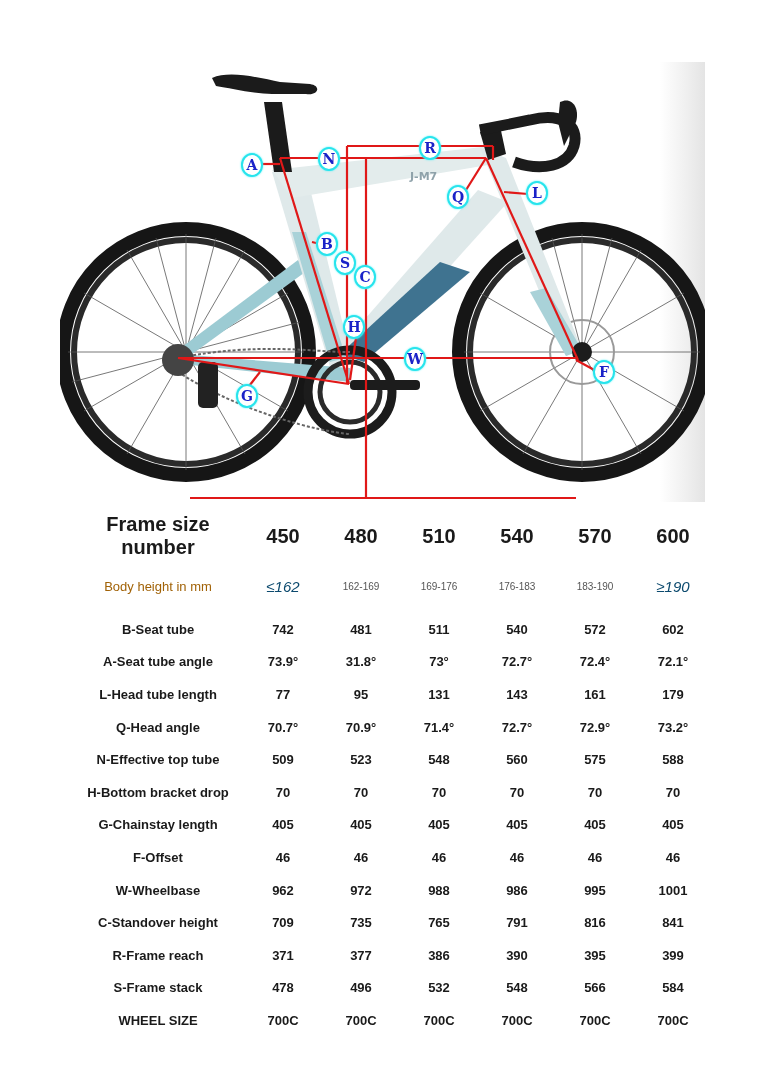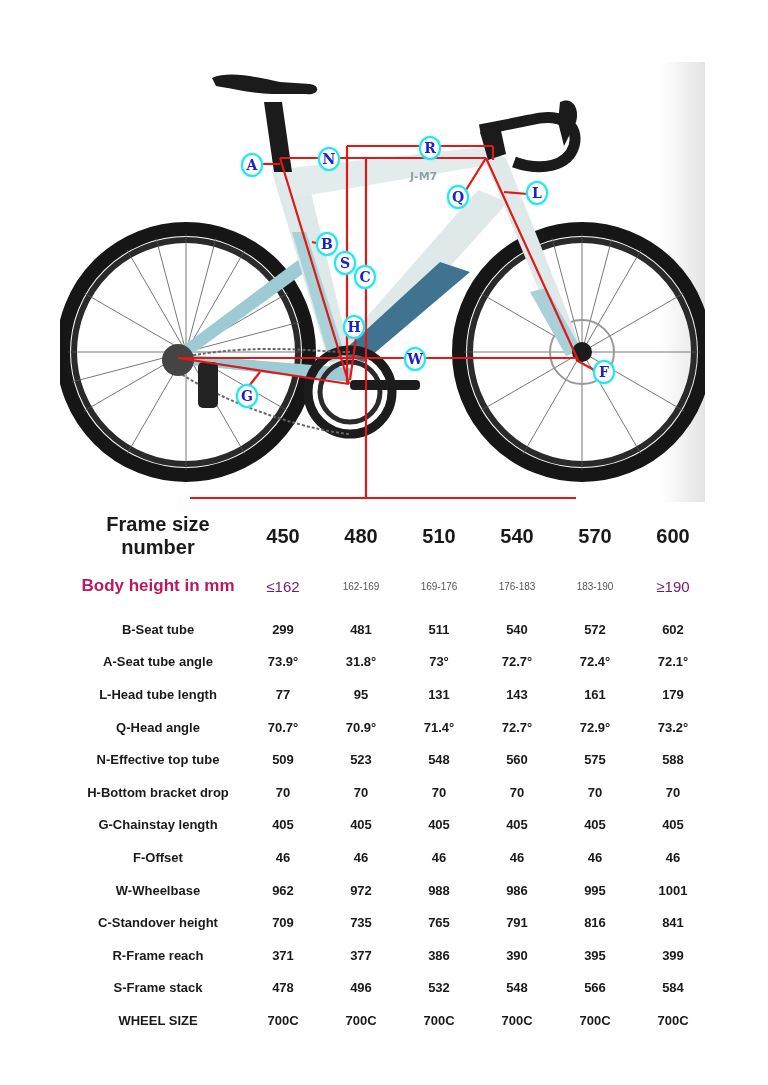--- a/index.html
+++ b/index.html
@@ -6,22 +6,22 @@
   body { width: 768px; height: 1085px; position: relative; overflow: hidden; font-family: "Liberation Sans", "DejaVu Sans", sans-serif; color: #111; }
   .photo { position: absolute; left: 60px; top: 62px; width: 645px; height: 440px; background: linear-gradient(to right, #ffffff 0%, #ffffff 93%, #ececec 98%, #e4e4e4 100%); overflow: hidden; }
   .photo svg { position: absolute; left: 0; top: 0; }
   .badge { position: absolute; width: 18px; height: 20px; border-radius: 50%; background: #ffffff; border: 2px solid #28e4ec; box-shadow: 0 0 2px #48f0f8; color: #1a22c8; font-family: "DejaVu Serif", "Liberation Serif", serif; font-weight: bold; font-size: 14px; line-height: 20px; text-align: center; }
   table.geo { position: absolute; left: 72px; top: 513px; width: 640px; border-collapse: collapse; table-layout: fixed; }
   table.geo td { text-align: center; vertical-align: middle; height: 32.6px; padding: 0; font-size: 13px; font-weight: bold; color: #1a1a1a; }
   table.geo td.lbl { width: 172px; font-size: 13px; }
   table.geo tr.head td { height: 36px; font-size: 20px; font-weight: bold; }
   table.geo tr.head td.lbl { font-size: 20px; }
   table.geo tr.height td { height: 54px; font-size: 10px; font-weight: normal; color: #555; }
-  table.geo tr.height td.lbl { font-weight: bold; color: #be185d; font-size: 17px; }
-  table.geo tr.height td.strong { color: #701a75; font-size: 15px; }
+  table.geo tr.height td.lbl { font-weight: normal; color: #a16207; font-size: 13px; }
+  table.geo tr.height td.strong { color: #0c4a6e; font-size: 15px; font-style: italic; }
 </style>
 </head>
 <body>
 
 <div class="photo">
   <svg width="645" height="440" viewBox="0 0 645 440">
 
     <g>
       <circle cx="126" cy="290" r="123" fill="none" stroke="#161616" stroke-width="14"></circle>
       <circle cx="126" cy="290" r="112" fill="none" stroke="#2a2a2a" stroke-width="6"></circle>
@@ -158,21 +158,21 @@
     <td class="lbl">Body height in mm</td>
     <td class="strong">≤162</td>
     <td>162-169</td>
     <td>169-176</td>
     <td>176-183</td>
     <td>183-190</td>
     <td class="strong">≥190</td>
   </tr>
   <tr>
     <td class="lbl">B-Seat tube</td>
-    <td>299</td>
+    <td>742</td>
     <td>481</td>
     <td>511</td>
     <td>540</td>
     <td>572</td>
     <td>602</td>
   </tr>
   <tr>
     <td class="lbl">A-Seat tube angle</td>
     <td>73.9°</td>
     <td>31.8°</td>

